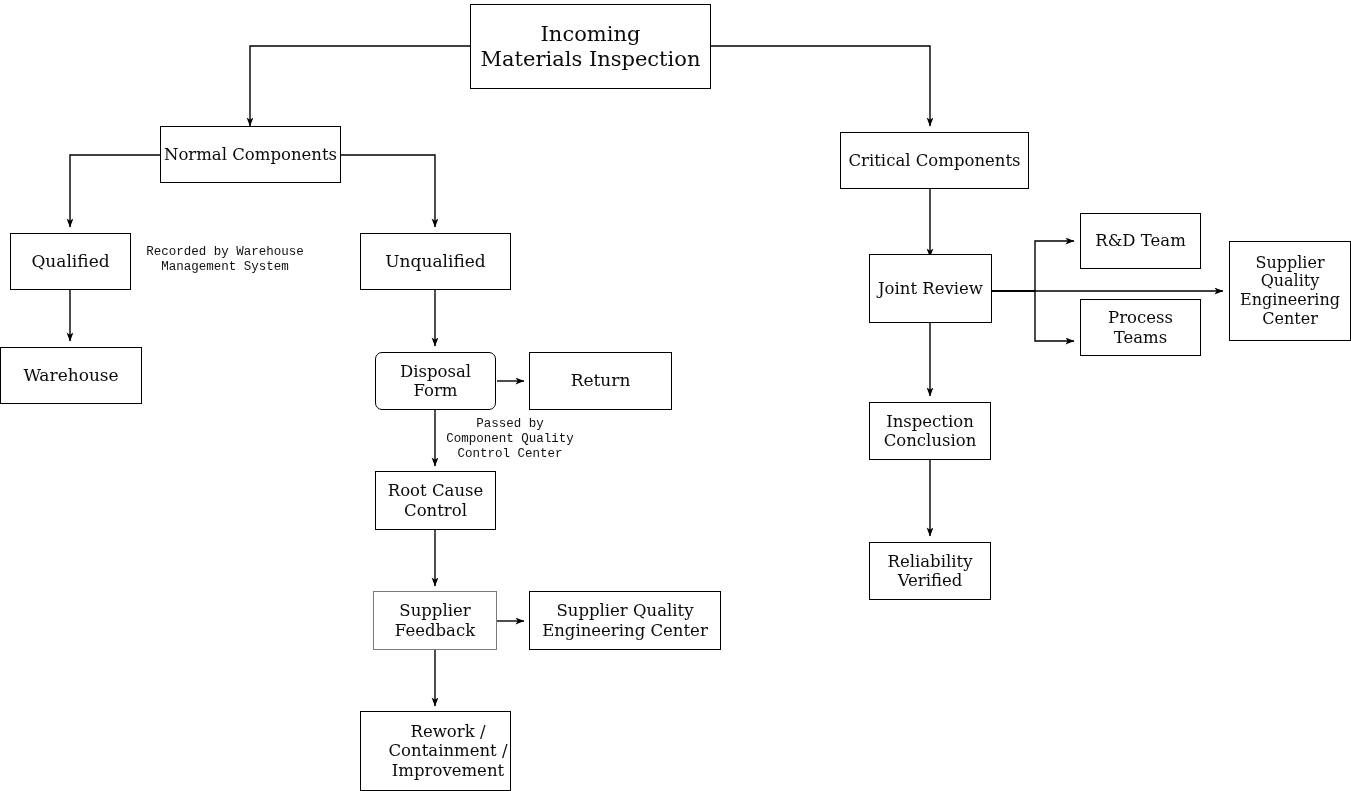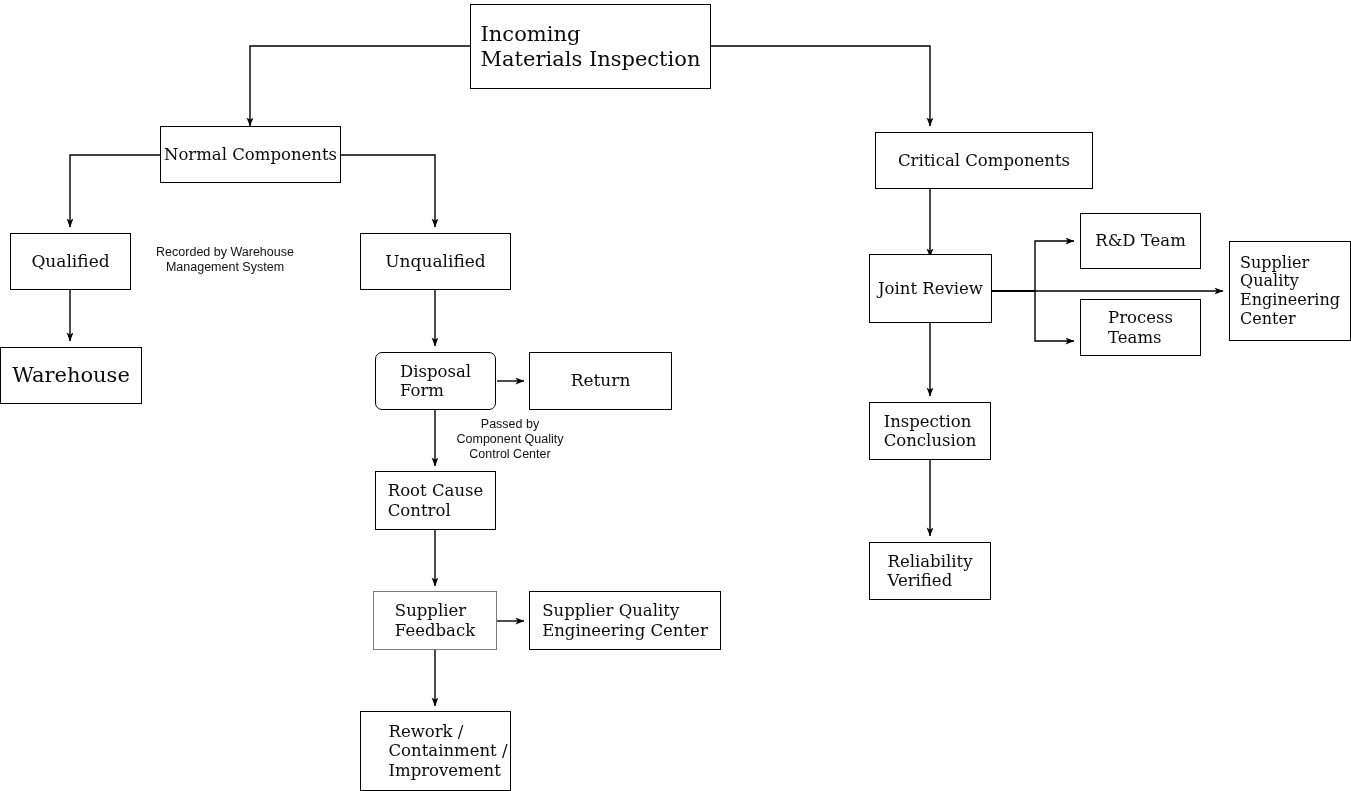--- a/index.html
+++ b/index.html
@@ -23,34 +23,34 @@
     pointer-events: none;
   }
   .node {
     position: absolute;
     box-sizing: border-box;
     border: 1.4px solid #000000;
     background: #ffffff;
     display: flex;
     align-items: center;
     justify-content: center;
-    text-align: left;
+    text-align: center;
     color: #0b0b0b;
     line-height: 1.17;
     white-space: pre-line;
     font-family: "DejaVu Serif", "Liberation Serif", serif;
   }
   .node.gray-border { border-color: #7a7a7a; }
   .edge-label {
     position: absolute;
     text-align: center;
     color: #111111;
     line-height: 1.2;
     white-space: pre-line;
-    font-family: Liberation Sans, sans-serif;
+    font-family: Liberation Mono, monospace;
     font-size: 12.5px;
   }
 </style>
 </head>
 <body>
 
 <div id="canvas">
 
   <svg id="wires" viewBox="0 0 1351 791">
     <defs>
@@ -94,25 +94,25 @@
 
       <path d="M 930 460 L 930 536"></path>
     </g>
   </svg>
 
   <div class="node" style="left:470px; top:4px; width:241px; height:85px; font-size:21px;">Incoming
 Materials Inspection</div>
 
   <div class="node" style="left:160px; top:126px; width:181px; height:57px; font-size:16.5px;">Normal Components</div>
 
-  <div class="node" style="left:840px; top:132px; width:218px; height:57px; font-size:16.5px;margin-left:35px;">Critical Components</div>
+  <div class="node" style="left:840px; top:132px; width:189px; height:57px; font-size:16.5px;">Critical Components</div>
 
   <div class="node" style="left:10px; top:233px; width:121px; height:57px; font-size:17px;">Qualified</div>
 
-  <div class="node" style="left:0px; top:347px; width:142px; height:57px; font-size:21px;">Warehouse</div>
+  <div class="node" style="left:0px; top:347px; width:142px; height:57px; font-size:17px;">Warehouse</div>
 
   <div class="node" style="left:360px; top:233px; width:151px; height:57px; font-size:17px;">Unqualified</div>
 
   <div class="node" style="left:375px; top:352px; width:121px; height:58px; font-size:16.5px;border-radius:7px;">Disposal
 Form</div>
 
   <div class="node" style="left:529px; top:352px; width:143px; height:58px; font-size:17px;">Return</div>
 
   <div class="node" style="left:375px; top:471px; width:121px; height:59px; font-size:16.5px;">Root Cause
 Control</div>

